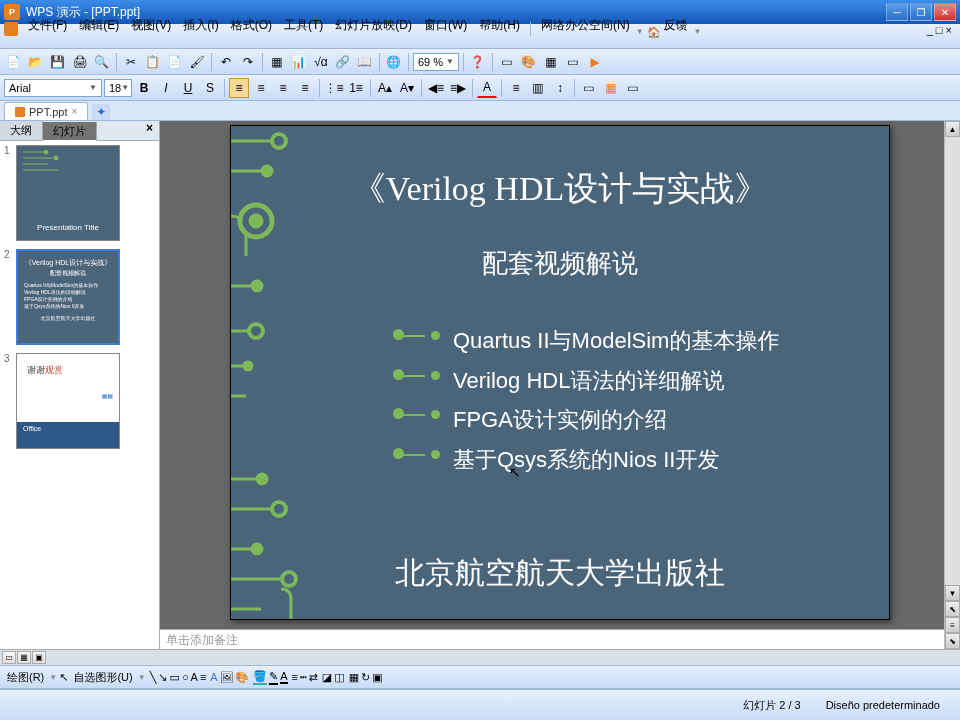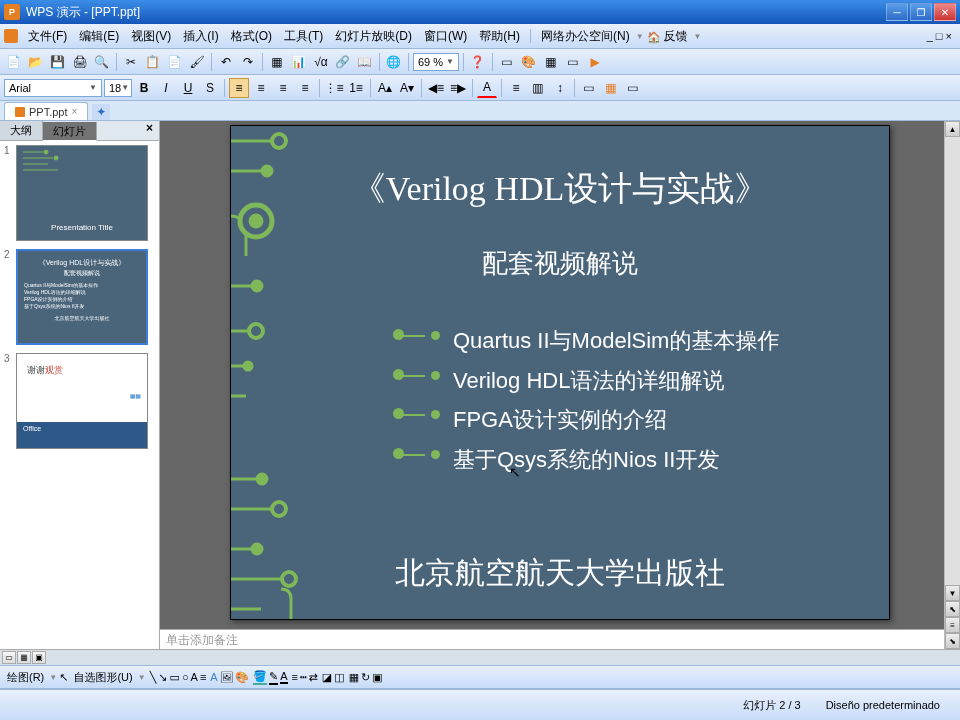--- a/index.html
+++ b/index.html
@@ -9,21 +9,21 @@
 .titlebar { height: 24px; background: linear-gradient(to bottom, #3b8de8, #1456b8); display: flex; align-items: center; color: #fff; padding: 0 4px; }
 .titlebar .app-icon { width: 16px; height: 16px; background: #e67e22; border-radius: 2px; margin-right: 6px; display: flex; align-items: center; justify-content: center; font-size: 9px; font-weight: bold; }
 .titlebar .title { flex: 1; font-size: 12px; }
 .titlebar .win-btns { display: flex; gap: 2px; }
 .titlebar .win-btn { width: 22px; height: 18px; display: flex; align-items: center; justify-content: center; color: #fff; font-size: 10px; border: 1px solid rgba(255,255,255,0.3); }
 .titlebar .win-btn.min { background: linear-gradient(#5a9ee8,#2d6cc8); }
 .titlebar .win-btn.max { background: linear-gradient(#5a9ee8,#2d6cc8); }
 .titlebar .win-btn.close { background: linear-gradient(#e88,#c33); }
 
 
-.menubar { height: 24px; background: linear-gradient(to bottom, #e8f0fc, #c8dcf8); display: flex; align-items: center; padding: 12px 4px; border-bottom: 1px solid #9db8d8; position: relative; }
+.menubar { height: 24px; background: linear-gradient(to bottom, #e8f0fc, #c8dcf8); display: flex; align-items: flex-end; padding: 12px 4px; border-bottom: 1px solid #9db8d8; position: relative; }
 .menubar .icon-small { width: 14px; height: 14px; background: #e67e22; border-radius: 2px; margin-right: 4px; }
 .menubar .menu-item { padding: 2px 6px; font-size: 12px; color: #000; }
 .menubar .sub-wc { margin-left: auto; margin-right: 4px; font-size: 11px; }
 
 
 .toolbar { height: 26px; background: linear-gradient(to bottom, #e8f0fc, #c8dcf8); display: flex; align-items: center; padding: 0 4px; gap: 2px; border-bottom: 1px solid #9db8d8; }
 .toolbar .tb-btn { width: 20px; height: 20px; display: flex; align-items: center; justify-content: center; border: 1px solid transparent; font-size: 12px; }
 .toolbar .tb-sep { width: 1px; height: 18px; background: #9db8d8; margin: 0 2px; }
 .toolbar .tb-combo { height: 18px; border: 1px solid #7aa8d8; background: #fff; font-size: 11px; padding: 0 4px; display: flex; align-items: center; }
 .toolbar .tb-combo.font { width: 98px; }
@@ -40,21 +40,21 @@
 
 .main { display: flex; height: 528px; }
 .side-panel { width: 160px; background: #fff; border-right: 1px solid #aaa; display: flex; flex-direction: column; }
 .side-tabs { height: 20px; display: flex; border-bottom: 1px solid #aaa; background:#e0e8f0;}
 .side-tab { padding: 2px 10px; font-size: 11px; background:#d0d8e0; border-right:1px solid #aaa;}
 .side-tab.active { background: #737373; border-bottom:1px solid #fff; position:relative; top:1px;}
 .side-close { margin-left: auto; padding: 0 6px; font-size: 12px; font-weight: bold; }
 .thumbs { flex: 1; overflow: auto; padding: 4px; }
 .thumb-row { display: flex; gap: 4px; margin-bottom: 8px; }
 .thumb-num { font-size: 10px; color: #666; width: 8px; }
-.thumb { width: 132px; height: 96px; border: 1px solid #888; background: #22c55e; position: relative; overflow: hidden; }
+.thumb { width: 104px; height: 96px; border: 1px solid #888; background: #22c55e; position: relative; overflow: hidden; }
 .thumb.selected { border: 2px solid #3b7dd8; }
 
 
 .editor { flex: 1; background: #676767; display: flex; flex-direction: column; position:relative;}
 .slide-area { flex: 1; display: flex; align-items: flex-start; justify-content: center; padding: 4px 10px; overflow:hidden;}
 .slide { width: 660px; height: 495px; background: #4a647a; position: relative; box-shadow: 2px 2px 6px rgba(0,0,0,0.5); border: 1px solid #000;}
 .notes { height: 20px; background: #fff; border-top: 1px solid #aaa; padding: 2px 6px; color: #999; font-size: 12px; }
 .vscroll { position:absolute; right:0; top:0; width:16px; height:100%; background:#e0e0e0; border-left:1px solid #bbb;}
 .vscroll .vbtn{height:16px; background:linear-gradient(#eee,#ccc); border:1px solid #aaa; display:flex;align-items:center;justify-content:center;font-size:8px;}
 

